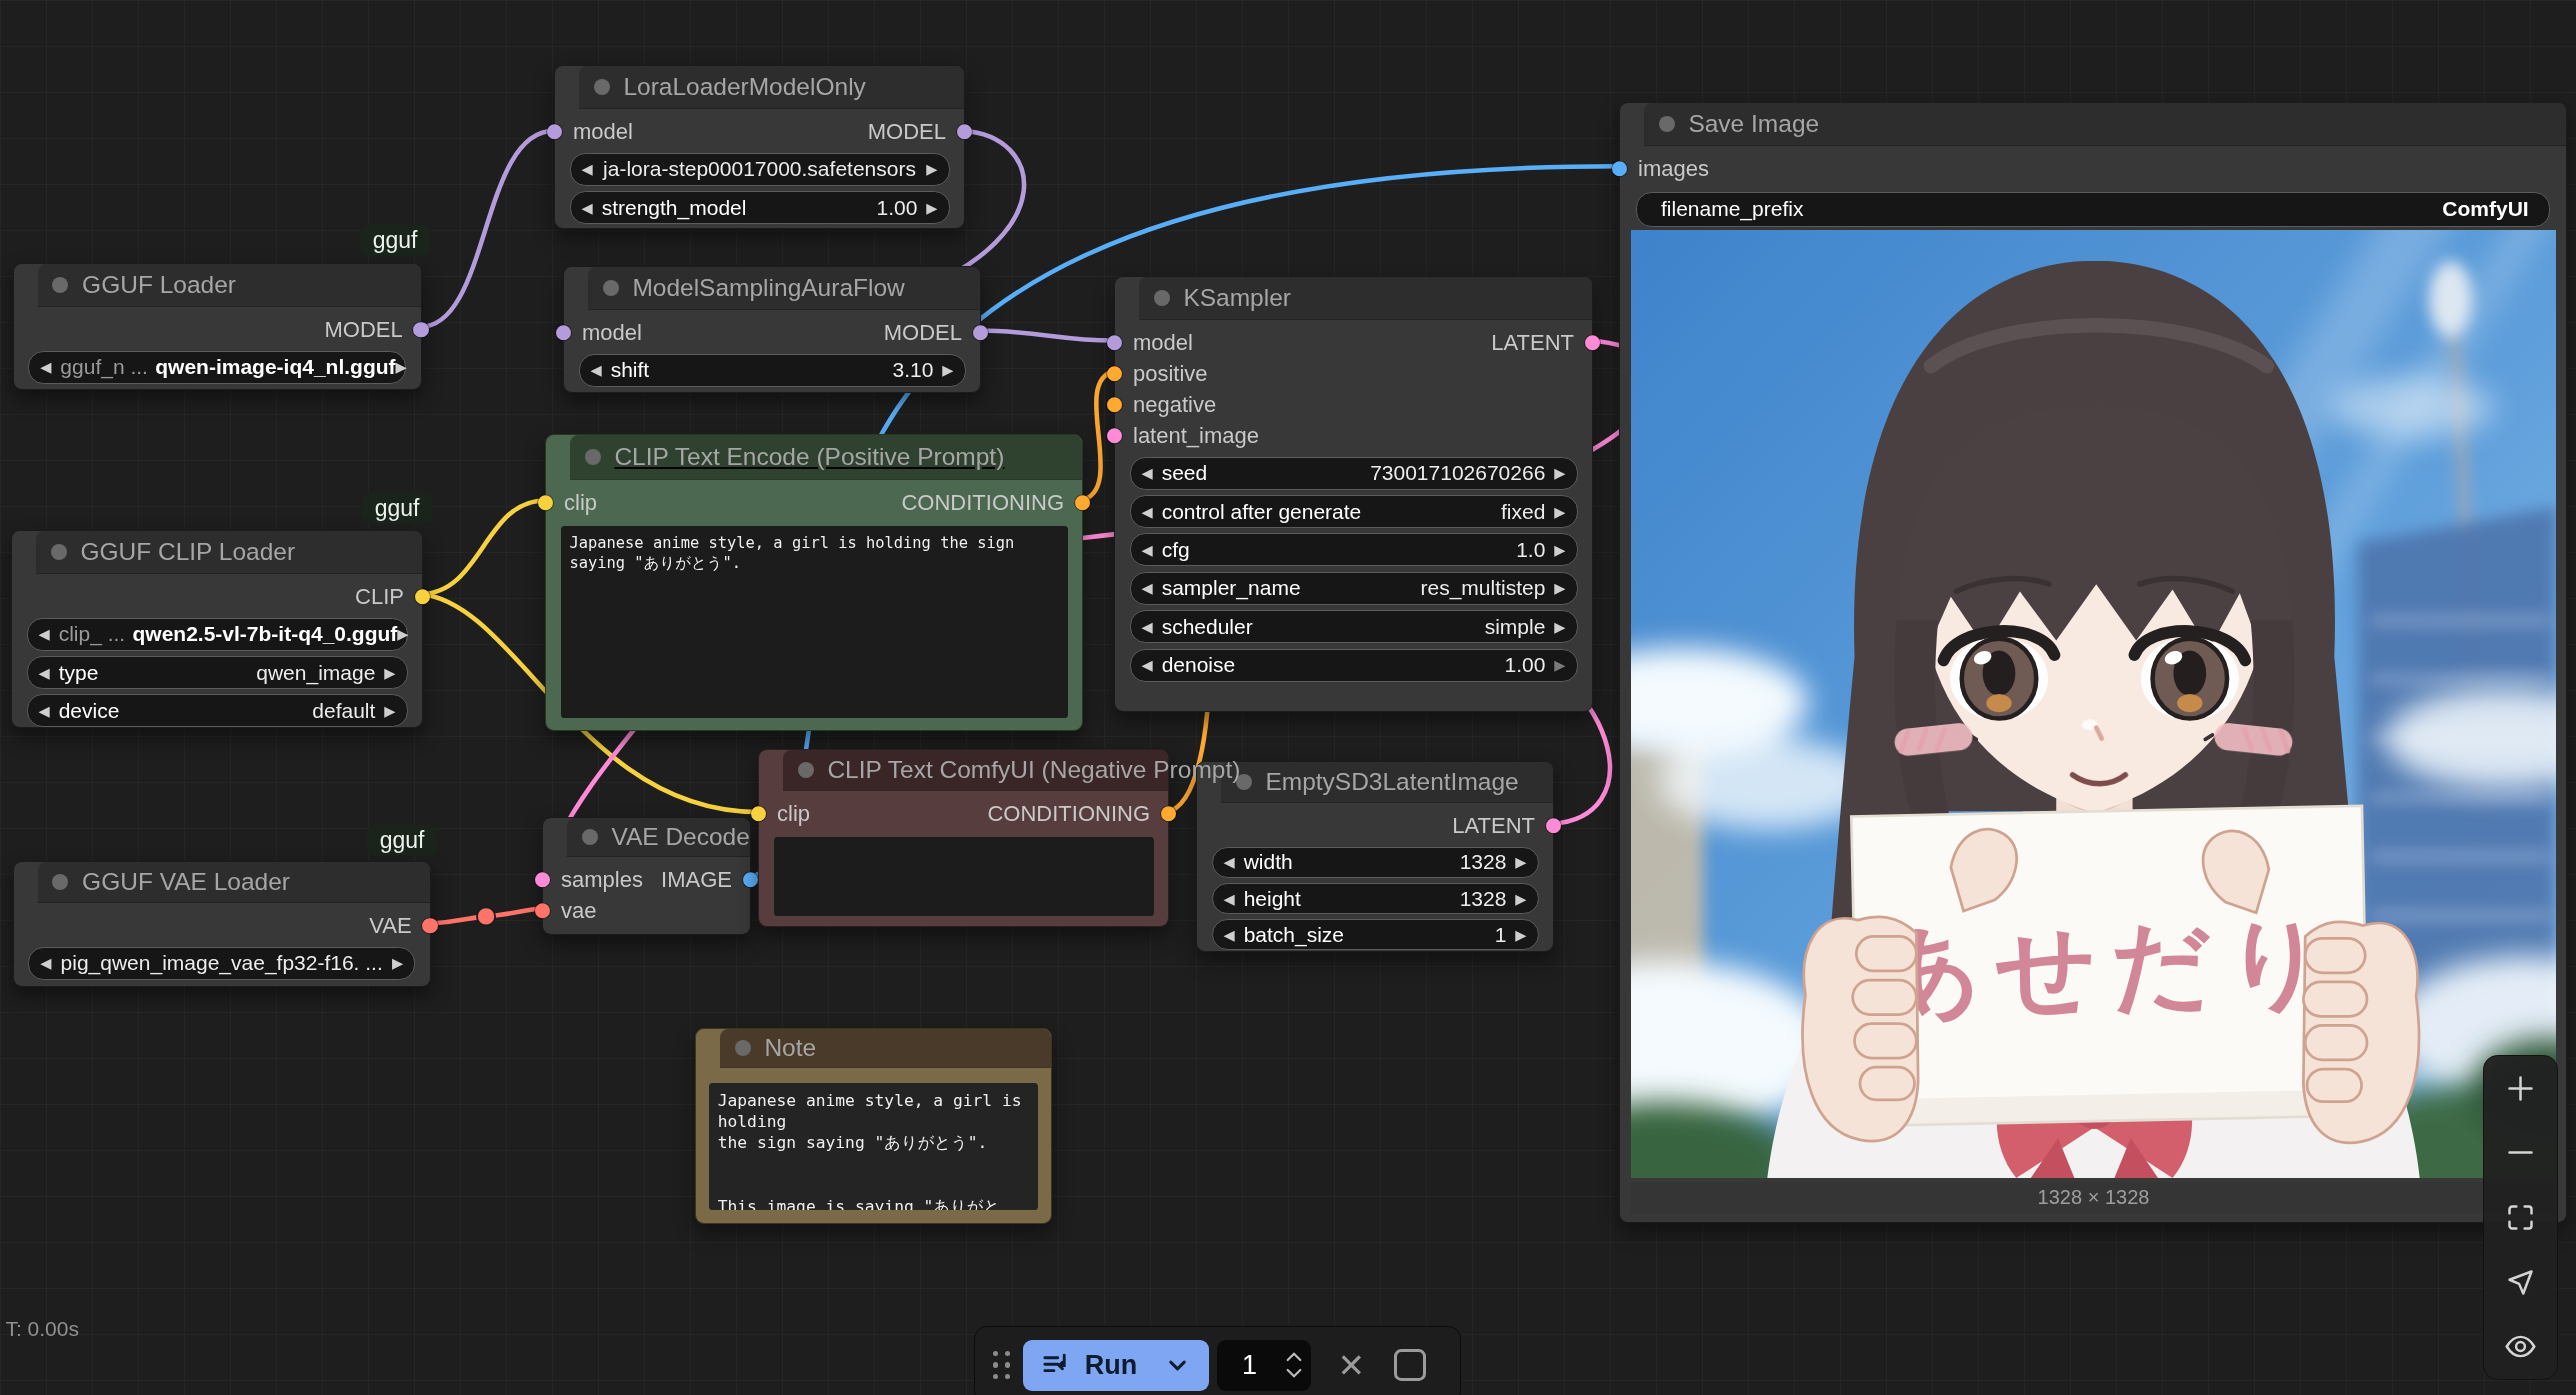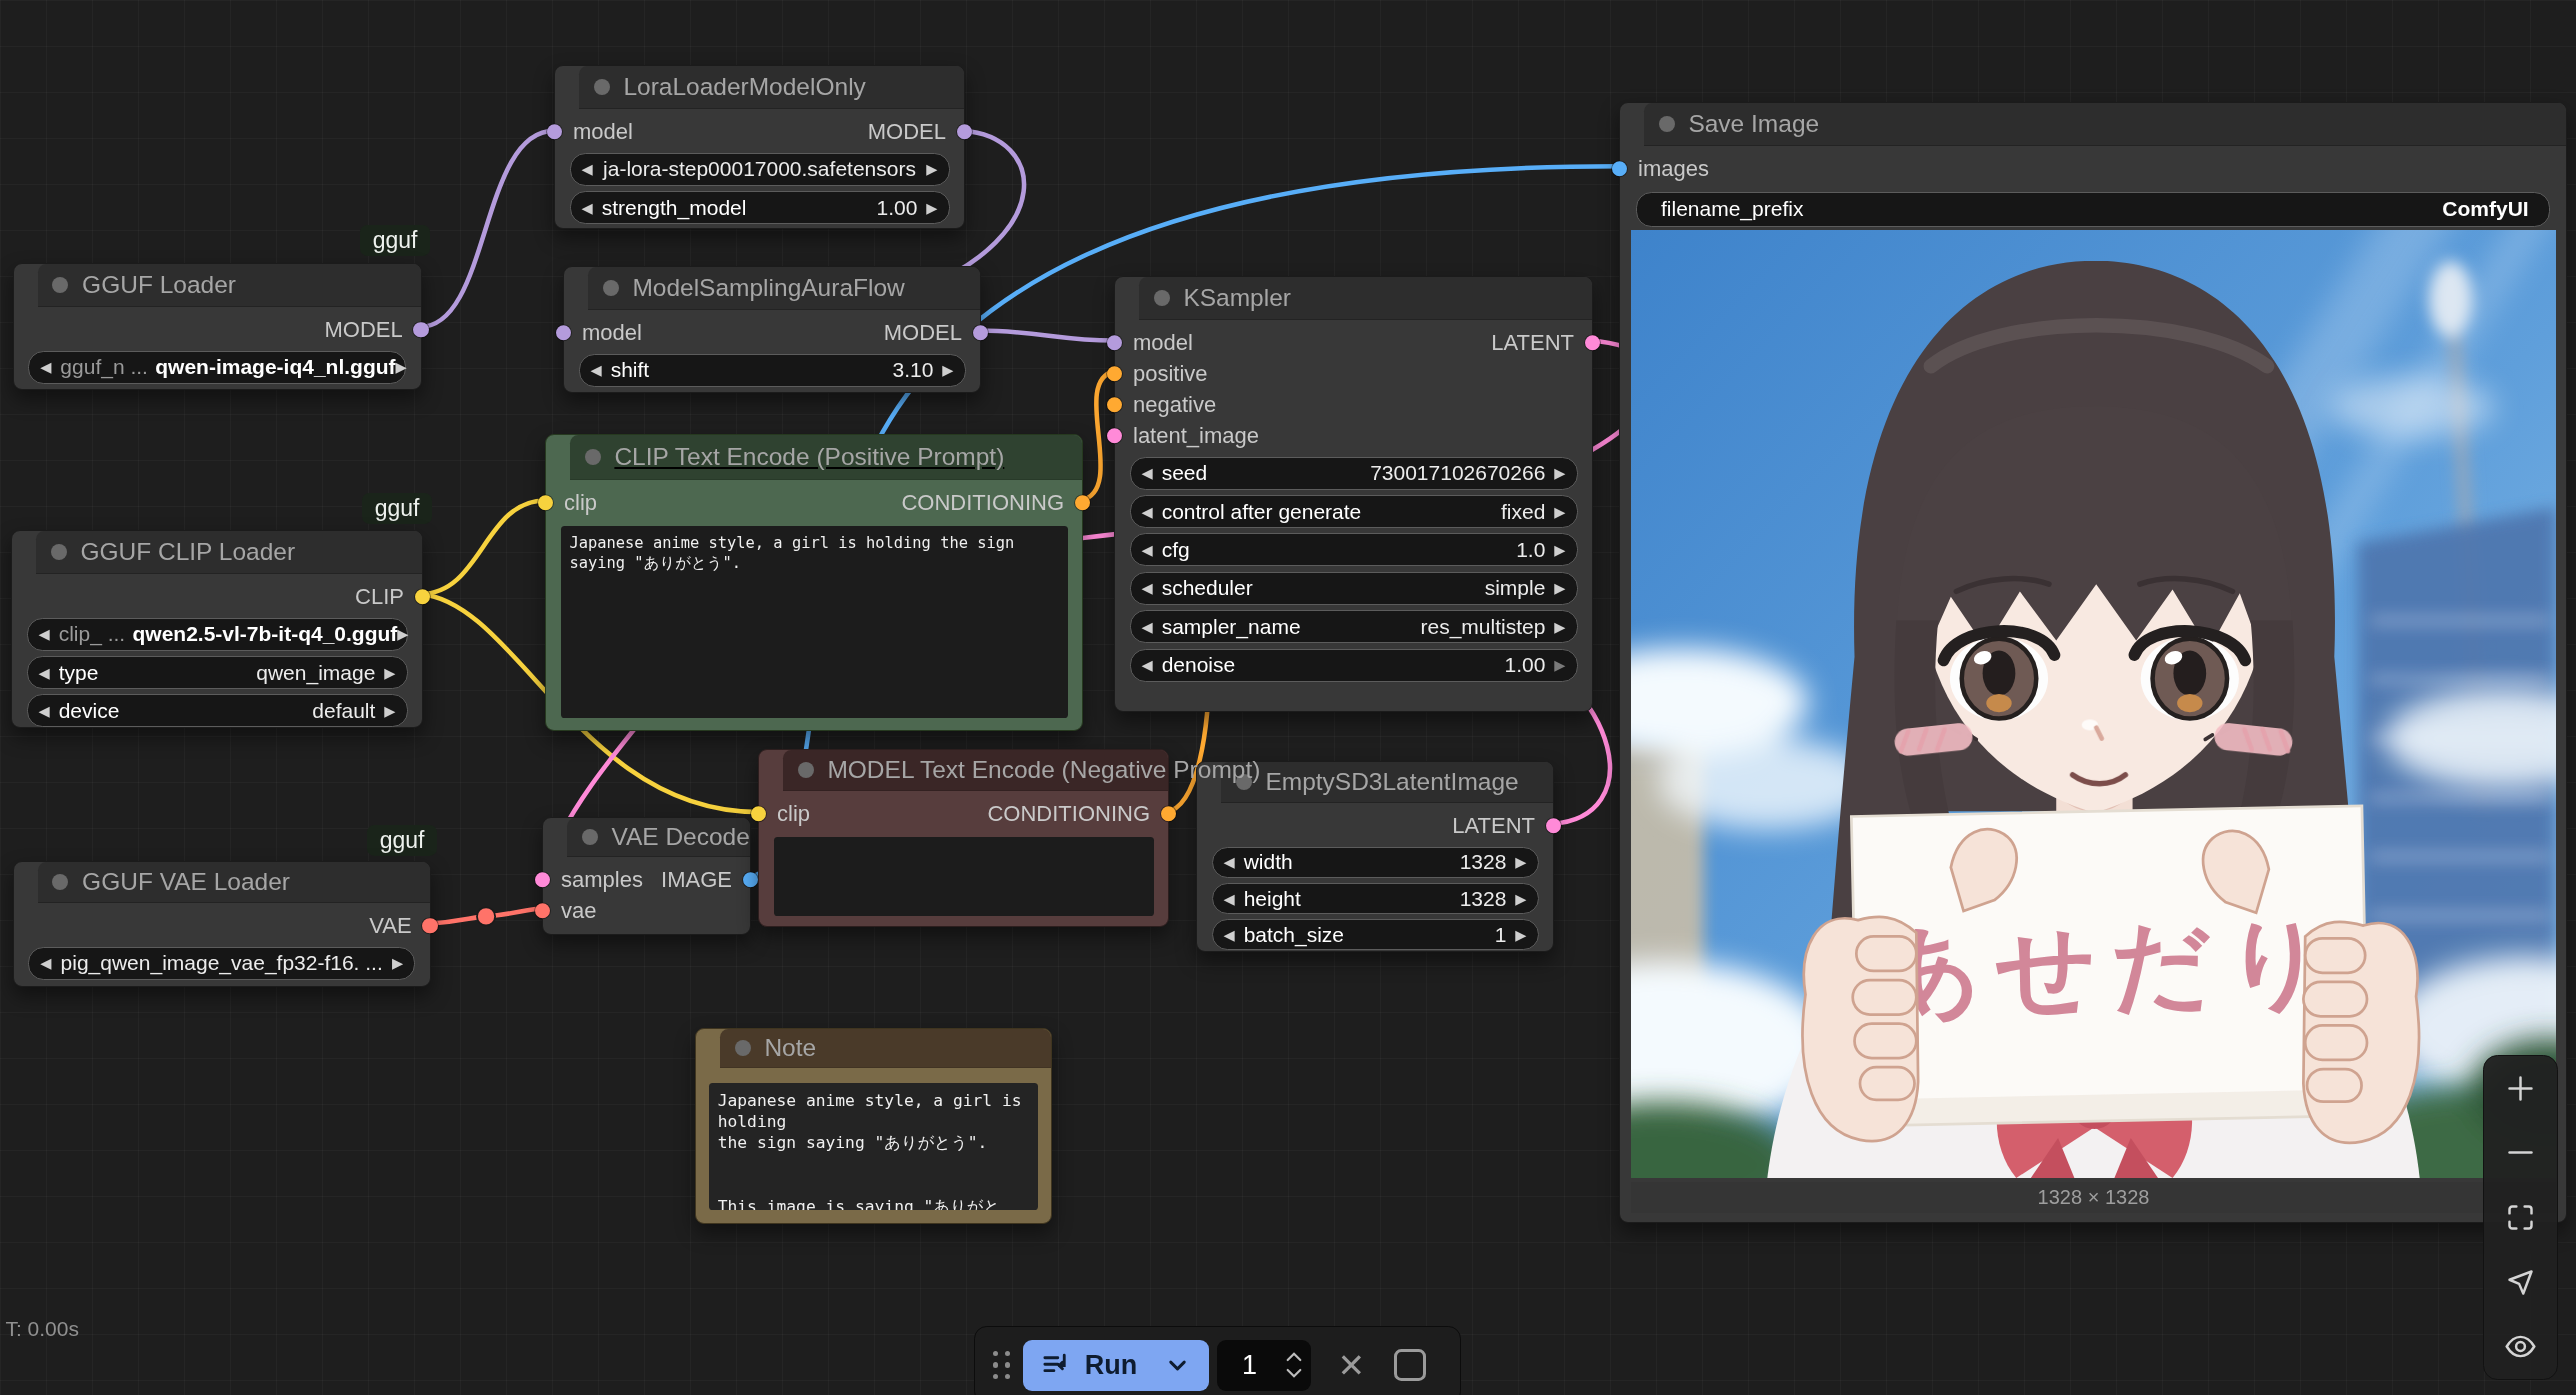--- a/index.html
+++ b/index.html
@@ -249,43 +249,43 @@
       <span class="arrR"></span>
     </div>
     <div class="widget">
       <span class="arrL"></span>
       <span class="wlabel">cfg</span>
       <span class="wvalue">1.0</span>
       <span class="arrR"></span>
     </div>
     <div class="widget">
       <span class="arrL"></span>
+      <span class="wlabel">sampler_name</span>
+      <span class="wvalue">res_multistep</span>
+      <span class="arrR"></span>
+    </div>
+    <div class="widget">
+      <span class="arrL"></span>
       <span class="wlabel">scheduler</span>
       <span class="wvalue">simple</span>
-      <span class="arrR"></span>
-    </div>
-    <div class="widget">
-      <span class="arrL"></span>
-      <span class="wlabel">sampler_name</span>
-      <span class="wvalue">res_multistep</span>
       <span class="arrR"></span>
     </div>
     <div class="widget">
       <span class="arrL"></span>
       <span class="wlabel">denoise</span>
       <span class="wvalue">1.00</span>
       <span class="arrR" style="color:#7a7a7a;"></span>
     </div>
   </div>
 </div>
 
 <div class="node n-red" style="left:758px;top:749px;width:409px;height:176px;z-index:4;">
   <div class="node-header" style="height:40px;">
     <span class="titledot"></span>
-    <span class="node-title">MODEL Text Encode (Negative Prompt)</span>
+    <span class="node-title">CLIP Text ComfyUI (Negative Prompt)</span>
   </div>
   <div class="node-body">
     <div class="port-row">
       <span class="pdot in" style="background-color: rgb(247, 210, 62);"></span>
       <span>clip</span>
       <span class="right">CONDITIONING</span>
       <span class="pdot out" style="background-color: rgb(255, 169, 49);"></span>
     </div>
     <div class="txt" style="height:65px;"></div>
   </div>

